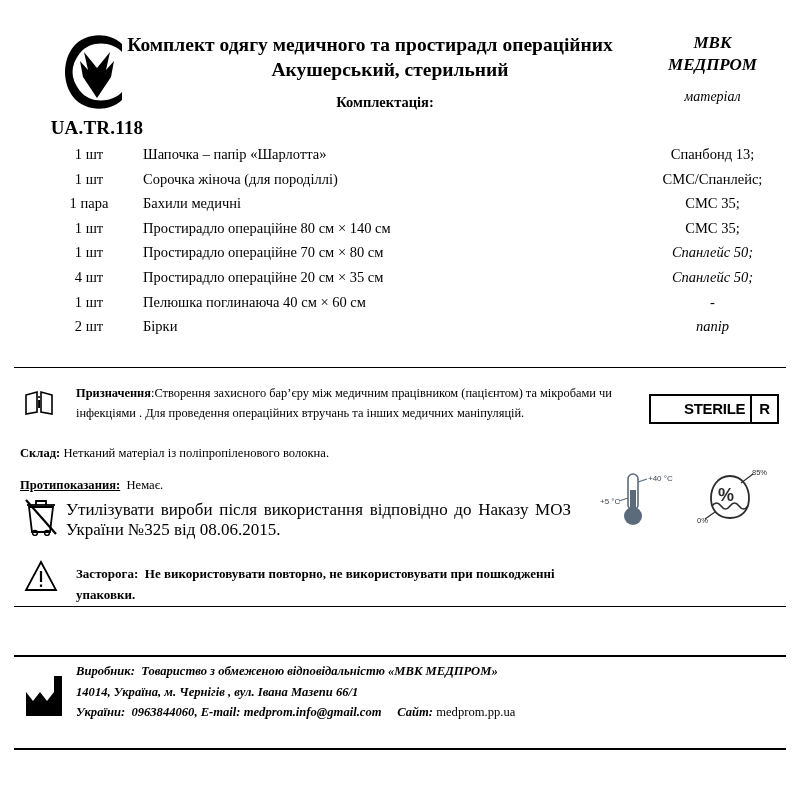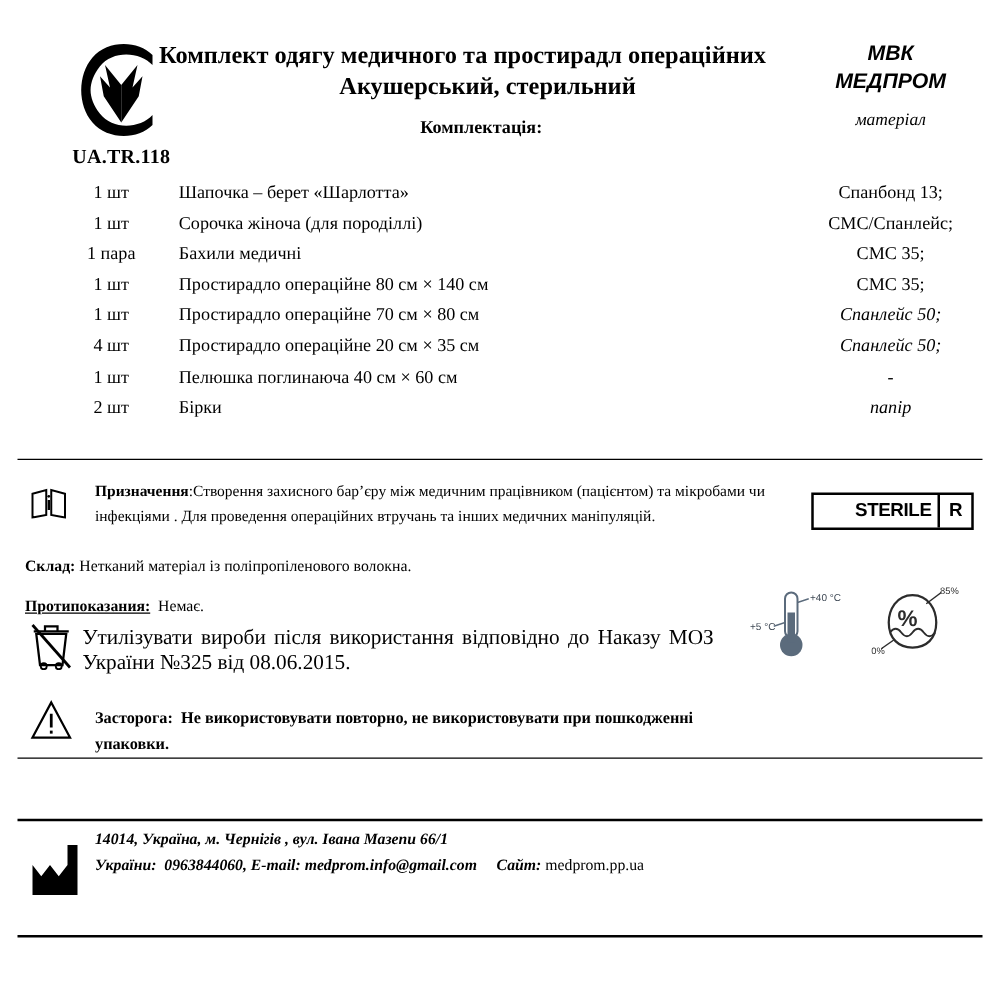--- a/index.html
+++ b/index.html
@@ -35,21 +35,21 @@
   .ce-logo-wrap {
     position: absolute;
     left: 42px; top: 2px;
     width: 110px;
     text-align: center;
   }
   .ce-logo-wrap svg { display: block; margin: 0 auto; }
   .ce-code {
     font-family: "Liberation Serif", serif;
     font-weight: bold;
-    font-size: 16px;
+    font-size: 19px;
     letter-spacing: 0.2px;
     margin-top: 1px;
   }
 
   .title-block {
     position: absolute;
     left: 120px; top: 6px;
     width: 500px;
     text-align: center;
   }
@@ -75,21 +75,21 @@
     padding-left: 30px;
   }
 
   .brand-block {
     position: absolute;
     left: 630px; top: 6px;
     width: 165px;
     text-align: center;
   }
   .brand-name {
-    font-family: Liberation Sans, sans-serif;
+    font-family: Liberation Serif, serif;
     font-weight: bold;
     font-style: italic;
     font-size: 17px;
     line-height: 22px;
   }
   .material-head {
     font-family: "Liberation Serif", serif;
     font-style: italic;
     font-size: 14px;
     margin-top: 13px;
@@ -282,21 +282,21 @@
     <div class="brand-block">
       <div class="brand-name">МВК</div>
       <div class="brand-name">МЕДПРОМ</div>
       <div class="material-head">матеріал</div>
     </div>
   </div>
 
   <div class="items" id="items-container">
       <div class="item-row">
         <div class="qty">1 шт</div>
-        <div class="item-name">Шапочка – берет «Шарлотта»</div>
+        <div class="item-name">Шапочка – папір «Шарлотта»</div>
         <div class="material">Спанбонд 13;</div>
       </div>
       <div class="item-row">
         <div class="qty">1 шт</div>
         <div class="item-name">Сорочка жіноча (для породіллі)</div>
         <div class="material">СМС/Спанлейс;</div>
       </div>
       <div class="item-row">
         <div class="qty">1  пара</div>
         <div class="item-name">Бахили медичні</div>
@@ -422,20 +422,24 @@
   </div>
 
   <div class="hr-thick" style="top:655px;"></div>
 
   <span class="factory-icon">
     <svg width="40" height="46" viewBox="0 0 40 46">
       <path d="M2 44 L2 20 L9 29 L16 20 L23 29 L30 20 L30 4 L38 4 L38 44 Z" fill="#000"></path>
     </svg>
   </span>
   <div class="footer-text">
+    <div class="nowrap">
+      <span>Виробник:</span>&nbsp;
+      <span>Товариство з обмеженою відповідальністю  «МВК МЕДПРОМ»</span>
+    </div>
     <div class="nowrap">14014,  Україна, м. Чернігів ,  вул.  Івана Мазепи 66/1</div>
     <div class="nowrap">
       <span>України:</span>&nbsp;
       <span>0963844060, E-mail: medprom.info@gmail.com</span>
       &nbsp;&nbsp;&nbsp;
       <span>Сайт:</span>
       <span class="site-val">medprom.pp.ua</span>
     </div>
   </div>
 

